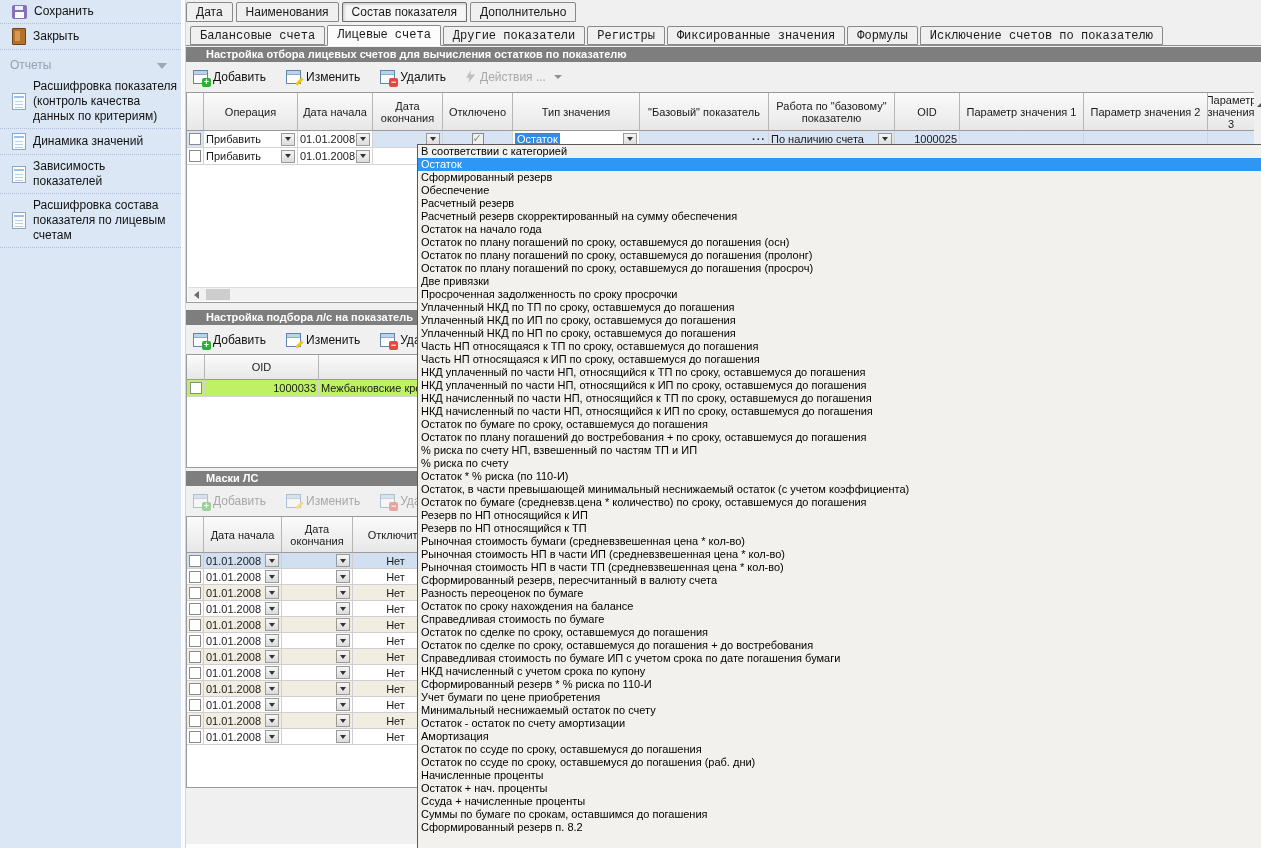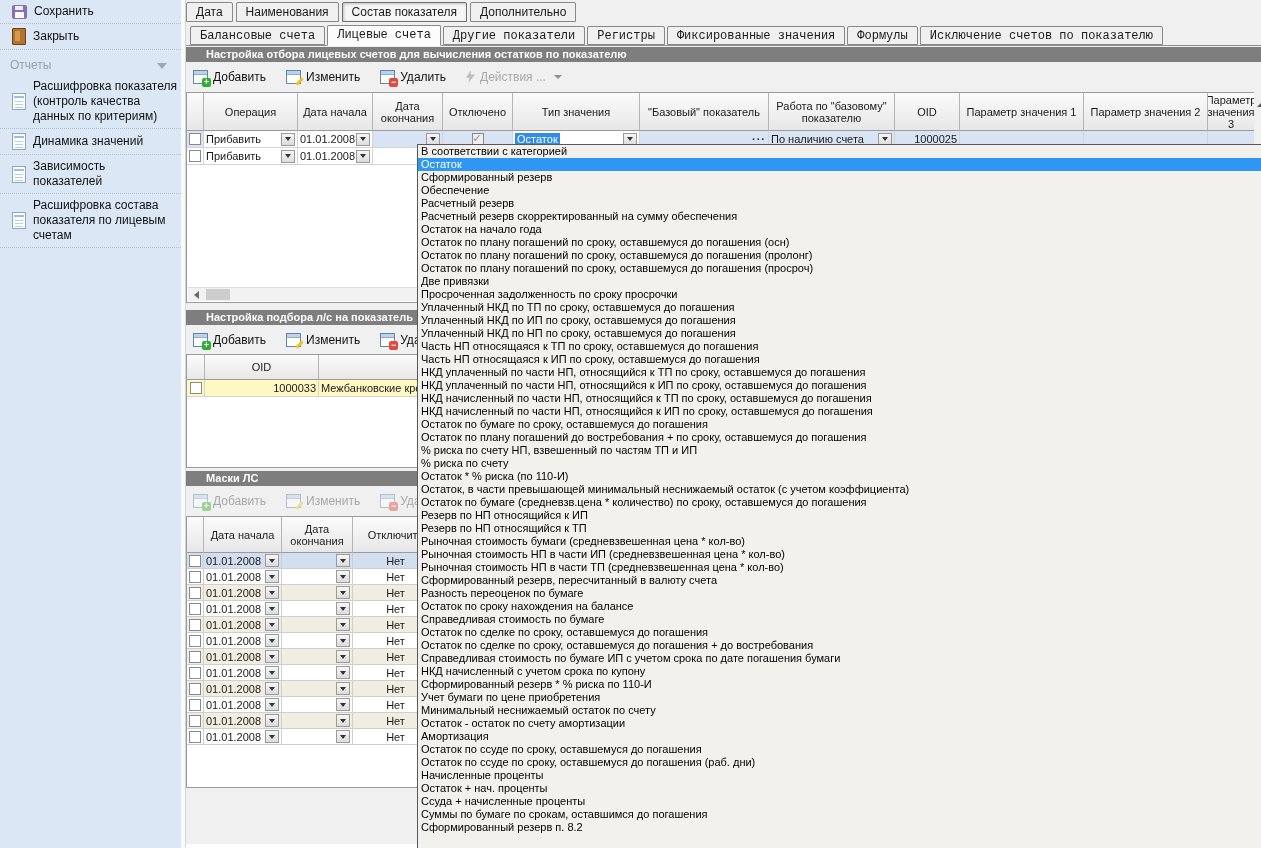--- a/index.html
+++ b/index.html
@@ -106,21 +106,21 @@
   .hcells .i6,.w-work{width:126px;flex:0 0 126px;}
   .hcells .i7,.w-oid{width:65px;flex:0 0 65px;}
   .hcells .i8,.w-p1{width:124px;flex:0 0 124px;}
   .hcells .i9,.w-p2{width:124px;flex:0 0 124px;}
   .hcells .i10,.w-p3{width:46px;flex:0 0 46px;border-right:none;}
 
   
   .w2-sel{width:18px;flex:0 0 18px;}
   .w2-oid{width:114px;flex:0 0 114px;}
   .w2-name{flex:1;}
-  .sel-row2 .cell{background:#fef9c3;}
+  .sel-row2 .cell{background:#bef264;}
   #grid2 .w2-name span{justify-content:flex-start;}
 
   
   .w3-sel{width:17px;flex:0 0 17px;}
   .w3-ds{width:78px;flex:0 0 78px;}
   .w3-de{width:71px;flex:0 0 71px;}
   .w3-off{width:86px;flex:0 0 86px;justify-content:center;}
   .hcell.fill{flex:1;border-right:none;}
   .mrow{display:flex;height:16px;}
   .mrow .cell{border-color:#cfcfcf;}

